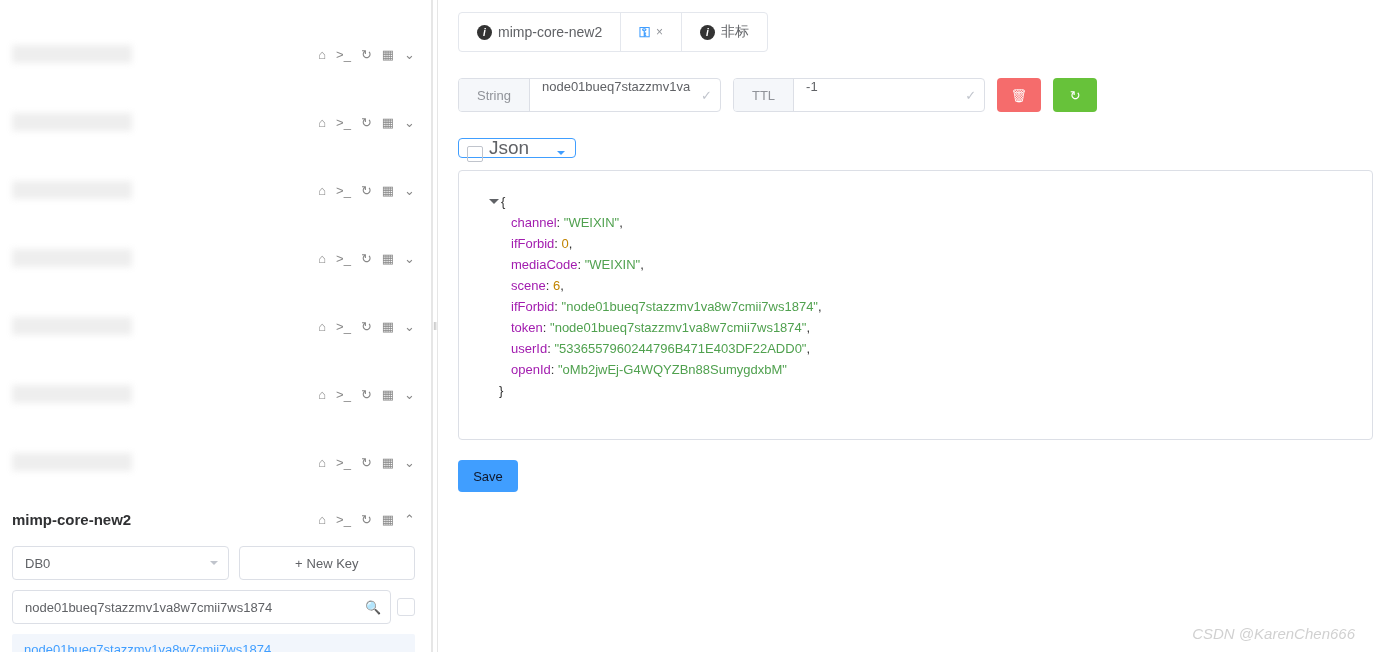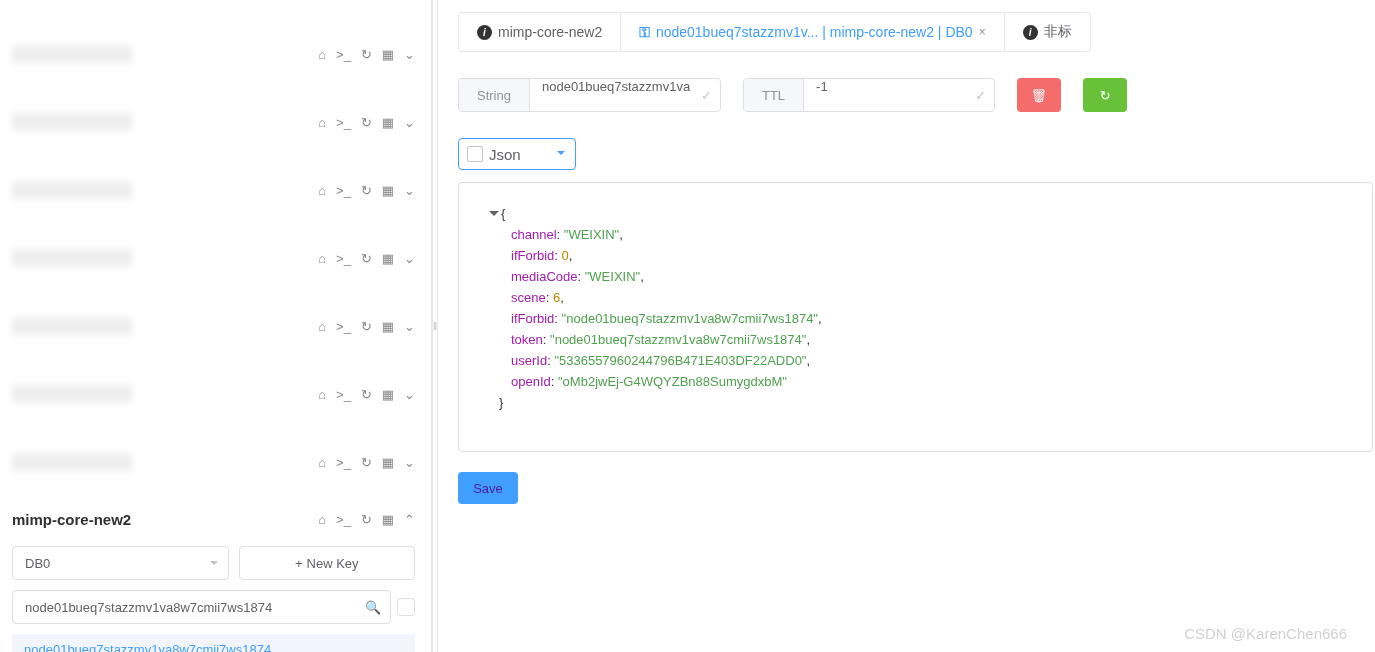--- a/index.html
+++ b/index.html
@@ -23,41 +23,41 @@
 .sq{width:18px;height:18px;border:1px solid #dcdfe6;border-radius:3px;margin-top:8px}
 .key-item{margin-top:10px;padding:8px 12px;background:#f2f6fc;color:#409eff;font-size:13px;border-radius:2px}
 .divider{width:6px;background:#fff;border-left:1px solid #e6e6e6;border-right:1px solid #e6e6e6;display:flex;align-items:center;justify-content:center;color:#bbb;font-size:10px}
 .main{flex:1;padding:12px 0 0 20px;position:relative}
 .tabs{display:flex;border:1px solid #e4e7ed;border-radius:4px;width:fit-content;height:40px;margin-bottom:26px}
 .tab{display:flex;align-items:center;gap:6px;padding:0 18px;border-right:1px solid #e4e7ed;font-size:14px;cursor:pointer}
 .tab:last-child{border-right:none}
 .tab.active{color:#409eff}
 .tab .ic{font-weight:bold}
 .close-x{color:#909399;font-size:12px;cursor:pointer}
-.field-row{display:flex;gap:22px;margin-bottom:26px}
+.field-row{display:flex;gap:12px;margin-bottom:26px}
 .pair{display:flex;height:34px;border:1px solid #dcdfe6;border-radius:4px;overflow:hidden}
 .pair .lab{background:#f5f7fa;border-right:1px solid #dcdfe6;display:flex;align-items:center;padding:0 18px;color:#909399;font-size:13px}
 .pair .val{display:flex;align-items:flex-start;padding:0 28px 0 12px;font-size:13px;position:relative;min-width:60px}
 .pair .val .chev{position:absolute;right:8px;top:9px;color:#c0c4cc}
 .btn{width:44px;height:34px;border-radius:4px;display:flex;align-items:center;justify-content:center;cursor:pointer;color:#fff}
 .btn-red{background:#f56c6c}
 .btn-green{background:#67c23a}
-.fmt-select{height:32px;border:1px solid #409eff;border-radius:4px;padding:0 28px 0 30px;display:flex;align-items:center;font-size:15px;color:#606266;width:118px;position:relative}
+.fmt-select{height:20px;border:1px solid #409eff;border-radius:4px;padding:0 28px 0 30px;display:flex;align-items:center;font-size:19px;color:#606266;width:118px;position:relative}
 .fmt-select::before{content:"";position:absolute;left:8px;top:7px;width:14px;height:14px;border:1px solid #c0c4cc;border-radius:2px}
 .fmt-select::after{content:"";position:absolute;right:10px;top:12px;border:4px solid transparent;border-top-color:#409eff}
 .code-box{border:1px solid #dcdfe6;border-radius:4px;margin-top:12px;padding:20px 30px;font-family:Consolas,Menlo,monospace;font-size:13px;line-height:21px;color:#333;min-height:270px;margin-right:2px}
 .code-box .k{color:#a21caf}
 .code-box .s{color:#50a14f}
 .code-box .n{color:#c18401}
 .code-box .p{color:#333}
 .tri{display:inline-block;border:5px solid transparent;border-top-color:#606266;margin-right:2px;transform:translateY(3px);cursor:pointer}
 .ind{padding-left:22px}
 .blur{filter:blur(3px);background:#dfeed9;color:transparent;border-radius:2px}
-.save-btn{margin-top:20px;background:#409eff;color:#4c1d95;border:none;border-radius:4px;height:32px;width:60px;cursor:pointer;font-size:13px}
-.watermark{position:absolute;right:28px;bottom:10px;color:rgba(120,120,120,.35);font-size:15px;}
+.save-btn{margin-top:20px;background:#409eff;color:#0f172a;border:none;border-radius:4px;height:32px;width:60px;cursor:pointer;font-size:13px}
+.watermark{position:absolute;right:20px;bottom:10px;color:rgba(120,120,120,.35);font-size:15px;font-style:italic}
 .glyph{font-family:Arial}
 </style>
 </head>
 <body>
 
 <div class="sidebar">
   <div class="conn-list">
     <div class="conn-row">
       <span class="conn-name"></span>
       <span class="conn-actions">
@@ -165,21 +165,20 @@
 <div class="divider">‖</div>
 
 <div class="main">
   <div class="tabs">
     <div class="tab">
         <span class="ic" style="background:#333;color:#fff;border-radius:50%;width:15px;height:15px;display:inline-flex;align-items:center;justify-content:center;font-size:10px;font-style:italic">i</span>
         <span>mimp-core-new2</span>
       </div>
     <div class="tab active">
         <span class="ic" style="color:#409eff">⚿</span>
-        <span>node01bueq7stazzmv1v... | mimp-core-new2 | DB0</span>
         <span class="close-x">×</span>
       </div>
     <div class="tab">
         <span class="ic" style="background:#333;color:#fff;border-radius:50%;width:15px;height:15px;display:inline-flex;align-items:center;justify-content:center;font-size:10px;font-style:italic">i</span>
         <span>非标</span>
       </div>
   </div>
 
   <div class="field-row">
     <div class="pair">

